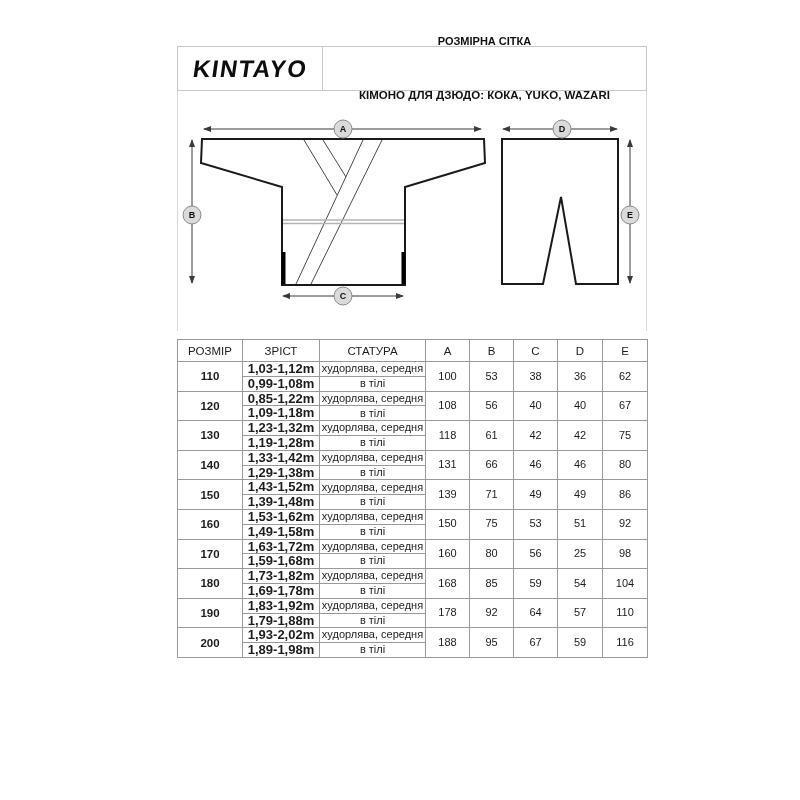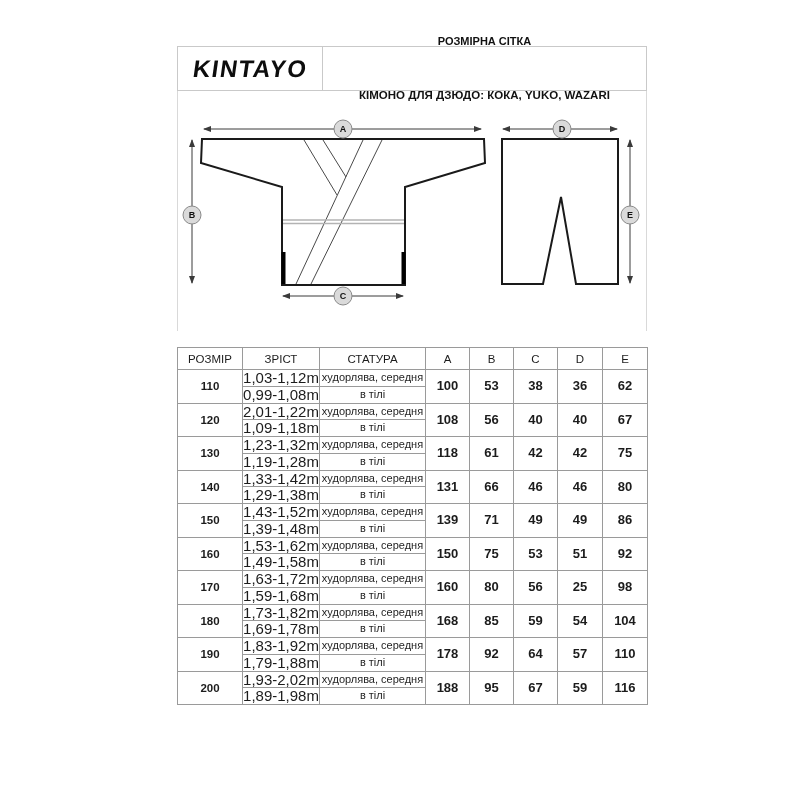--- a/index.html
+++ b/index.html
@@ -45,34 +45,34 @@
   .vent { stroke:#000000; stroke-width:4; }
   .dim-circle { fill:#dadada; stroke:#8a8a8a; stroke-width:1; }
   .dim-letter {
     font-family:"Liberation Sans", sans-serif;
     font-size:9px; font-weight:700; fill:#111;
     text-anchor:middle;
   }
   
   .size-table {
     width:470px; border-collapse:collapse; table-layout:fixed;
-    margin-top:16px;
+    margin-top:8px;
   }
   .size-table th, .size-table td {
     border:1px solid #9a9a9a; padding:0; text-align:center; vertical-align:middle;
     overflow:hidden; white-space:nowrap;
   }
   .size-table th {
     height:22px; font-weight:400; font-size:11.5px; color:#1c1c1c; background:#fff;
   }
   .size-table td { height:14.8px; line-height:1.05; background:#fff; }
   td.c-size  { font-weight:700; font-size:11.5px; }
-  td.c-height{ font-weight:400; font-size:15px; }
+  td.c-height{ font-weight:700; font-size:13px; }
   td.c-build { font-weight:400; font-size:11px; color:#242424; }
-  td.c-num   { font-weight:700; font-size:13px; }
+  td.c-num   { font-weight:400; font-size:11px; }
 </style>
 </head>
 <body>
 
 <div class="page">
 
   <div class="header-box">
     <div class="logo-cell">
       <div class="logo">KINTAYO</div>
     </div>
@@ -200,21 +200,21 @@
       <td rowspan="2" class="c-num">36</td>
       <td rowspan="2" class="c-num">62</td>
     </tr>
     <tr>
       <td class="c-height">0,99-1,08m</td>
       <td class="c-build">в тілі</td>
     </tr>
 
     <tr>
       <td rowspan="2" class="c-size">120</td>
-      <td class="c-height">2,01-1,22m</td>
+      <td class="c-height">0,85-1,22m</td>
       <td class="c-build">худорлява, середня</td>
       <td rowspan="2" class="c-num">108</td>
       <td rowspan="2" class="c-num">56</td>
       <td rowspan="2" class="c-num">40</td>
       <td rowspan="2" class="c-num">40</td>
       <td rowspan="2" class="c-num">67</td>
     </tr>
     <tr>
       <td class="c-height">1,09-1,18m</td>
       <td class="c-build">в тілі</td>

